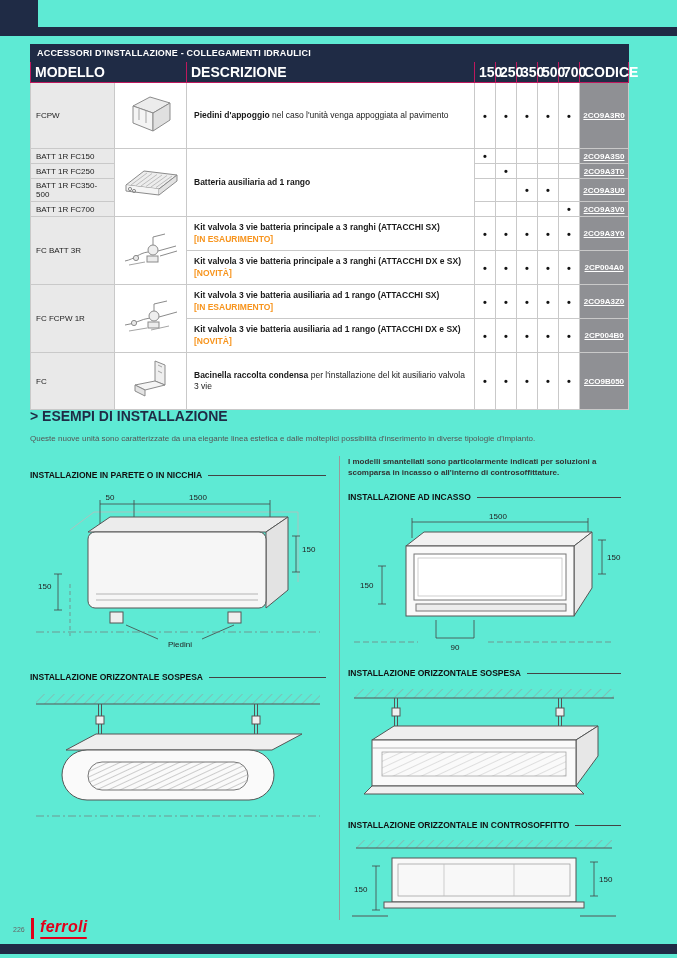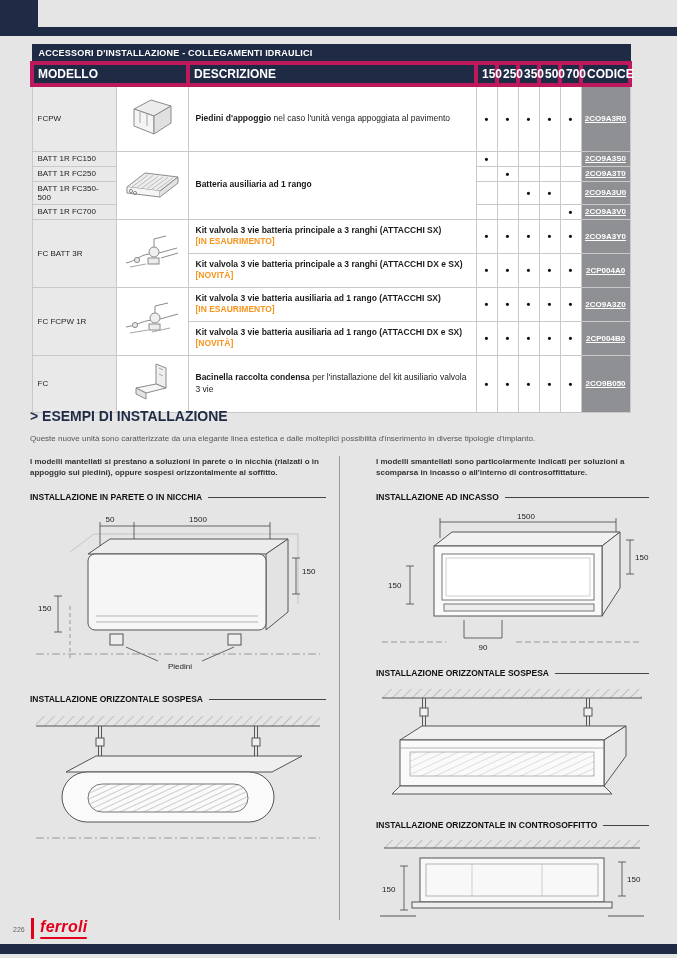--- a/index.html
+++ b/index.html
@@ -1,44 +1,44 @@
 <!DOCTYPE html>
 <html><head>
 <meta charset="utf-8">
 <style>
   html,body{margin:0;padding:0;background:#ffffff;}
-  .page{position:relative;width:677px;height:958px;background:#e5e5e5;overflow:hidden;
+  .page{position:relative;width:677px;height:958px;background:#5eead4;overflow:hidden;
         font-family:"Liberation Sans", sans-serif;color:#1a1a1a;}
   .corner-tab{position:absolute;top:0;left:0;width:38px;height:36px;background:#1f2b45;}
   .topbar{position:absolute;top:27px;left:0;width:677px;height:9px;background:#1f2b45;}
   .bottombar{position:absolute;top:944px;left:0;width:677px;height:10px;background:#1f2b45;}
 
   
   table.acc{position:absolute;left:30px;top:44px;width:598px;border-collapse:collapse;table-layout:fixed;}
   table.acc td{border:1px solid #c9c9c9;vertical-align:middle;}
   .t-title{background:#1f2b45;color:#fff;font-size:9px;font-weight:bold;text-align:left;
            padding:3px 6px;letter-spacing:.2px;border:1px solid #1f2b45;}
-  .thr th{background:#1f2b45;color:#fff;font-size:12px;font-weight:bold;border:4px solid #be185d;
+  .thr th{background:#1f2b45;color:#fff;font-size:14px;font-weight:bold;border:1px solid #be185d;
           padding:2px 4px;text-align:center;}
   .thr th.th-l{text-align:left;}
   td.model{background:#e9e9e9;font-size:8px;padding:2px 5px;color:#222;}
   td.desc{font-size:8.5px;padding:3px 7px;line-height:1.35;background:#fff;}
   td.desc .b{font-weight:bold;}
   td.desc .tag{color:#f7941d;font-weight:bold;}
   td.dot{text-align:center;font-size:11px;font-weight:bold;background:#fff;color:#111;}
   td.code{background:#8f9094;color:#fff;font-weight:bold;font-size:8px;text-align:center;
           border:1px solid #fff;text-decoration:underline;}
   td.imgcell{background:#fff;text-align:center;}
   tr.r-tall{height:66px;} tr.r-sm{height:15px;} tr.r-md{height:34px;} tr.r-lg{height:57px;padding-left:24px;}
 
   
   .esempi-heading{position:absolute;left:30px;top:408px;font-size:14px;font-weight:bold;color:#1f2b45;}
   .intro{position:absolute;left:30px;top:434px;width:594px;font-size:8px;color:#555;}
   .col-left{position:absolute;left:30px;top:456px;width:296px;}
-  .col-right{position:absolute;left:376px;top:456px;width:273px;}
+  .col-right{position:absolute;left:348px;top:456px;width:273px;}
   .divider{position:absolute;left:339px;top:456px;height:464px;border-left:1px solid #9a9a9a;}
   .lead{font-size:8px;font-weight:bold;color:#333;line-height:1.4;margin:0 0 14px 0;}
   .fig-title{display:flex;align-items:center;font-size:8.5px;font-weight:bold;color:#111;
              margin:14px 0 6px 0;white-space:nowrap;}
   .fig-title::after{content:"";flex:1;border-top:1px solid #444;margin-left:6px;}
   .fig svg{display:block;}
   .dim{font-size:8px;fill:#222;font-family:"Liberation Sans", sans-serif;}
 
   
   .page-num{position:absolute;left:13px;top:926px;font-size:7px;color:#666;}
@@ -260,21 +260,20 @@
         <td class="code">2CO9B050</td>
       </tr>
     </tbody>
   </table>
 
   <div class="esempi-heading">&gt; ESEMPI DI INSTALLAZIONE</div>
   <div class="intro">Queste nuove unità sono caratterizzate da una elegante linea estetica e dalle molteplici possibilità d'inserimento in diverse tipologie d'impianto.</div>
   <div class="divider"></div>
 
   <div class="col-left">
-    <p class="lead">I modelli mantellati si prestano a soluzioni in parete o in nicchia (rialzati o in appoggio sui piedini), oppure sospesi orizzontalmente al soffitto.</p>
 
     <div class="fig-title">
         <span>INSTALLAZIONE IN PARETE O IN NICCHIA</span>
       </div>
     <div class="fig">
       <svg width="296" height="172" viewBox="0 0 296 172">
         <g stroke="#bbb" stroke-width=".8" fill="none">
           <path d="M40 44 L64 26 L268 26 M268 26 L268 96"></path>
         </g>
         <g stroke="#444" stroke-width=".8" fill="none">

